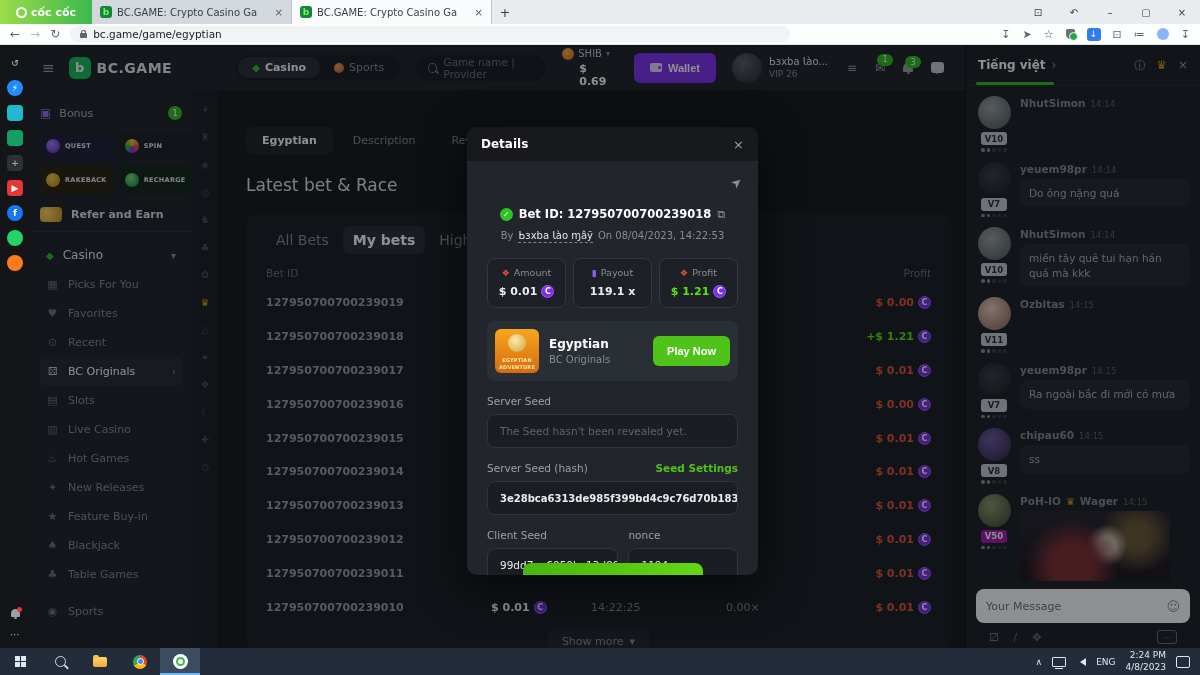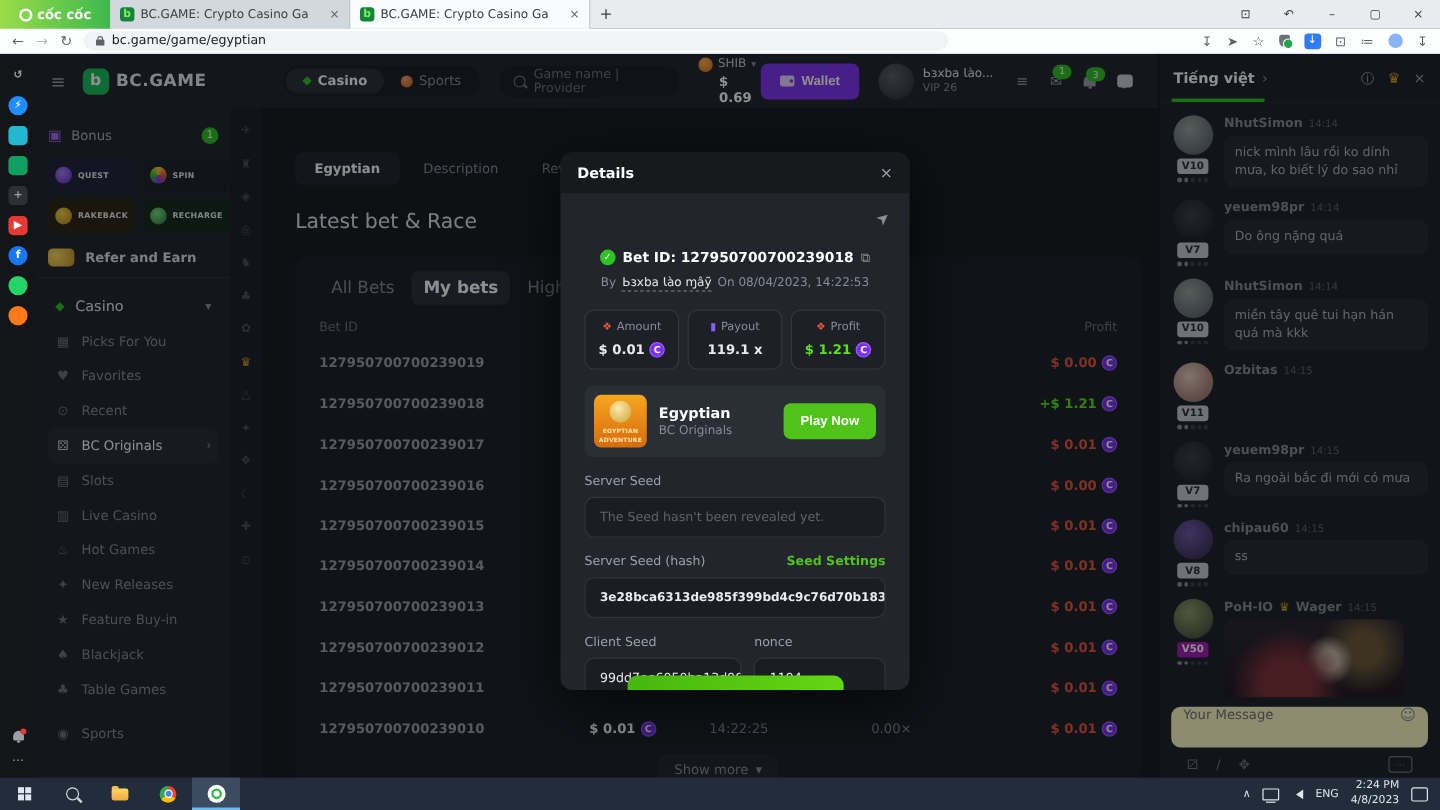--- a/index.html
+++ b/index.html
@@ -56,21 +56,21 @@
   .logo-mark::after{content:"b";}
   .logo-text{color:#e9ecef;font-weight:bold;font-size:14px;letter-spacing:.5px;}
   .seg{display:flex;background:#191c22;border-radius:15px;padding:2px;margin-right:16px;}
   .seg-item{display:flex;align-items:center;gap:5px;padding:4px 14px;border-radius:13px;font-size:11px;color:#8a9097;}
   .seg-item.active{background:#2b3039;color:#fff;font-weight:bold;}
   .dmd{color:#2ec421;font-size:10px;}
   .ball{width:10px;height:10px;border-radius:50%;background:radial-gradient(circle at 35% 30%,#f3a266,#c35b1e);display:inline-block;}
   .hsearch{display:flex;align-items:center;gap:7px;background:#191c22;border-radius:14px;height:26px;padding:0 12px;width:148px;font-size:10.5px;color:#6d737b;margin-right:16px;}
   .mag{width:8px;height:8px;border:1.5px solid #6d737b;border-radius:50%;position:relative;display:inline-block;}
   .mag::after{content:"";position:absolute;width:4px;height:1.5px;background:#6d737b;transform:rotate(45deg);right:-3px;bottom:-1px;}
-  .bal{margin-right:4px;}
+  .bal{margin-right:24px;}
   .bal-top{display:flex;align-items:center;gap:4px;font-size:10px;color:#c6ccd2;}
   .shib{width:12px;height:12px;border-radius:50%;background:radial-gradient(circle at 40% 35%,#ffb347,#e2641c);display:inline-block;}
   .chev{font-size:8px;color:#8a9097;}
   .bal-amt{color:#fff;font-weight:bold;font-size:11px;margin-left:17px;margin-top:2px;}
   .wallet{display:flex;align-items:center;gap:6px;background:#8032f0;border:none;border-radius:6px;color:#fff;font-weight:bold;font-size:11px;height:30px;padding:0 16px;margin-right:16px;cursor:pointer;}
   .w-ic{width:12px;height:9px;background:#e6d9ff;border-radius:2px;position:relative;display:inline-block;}
   .w-ic::after{content:"";position:absolute;right:1px;top:3px;width:3px;height:3px;background:#8032f0;border-radius:50%;}
   .user{display:flex;align-items:center;gap:7px;margin-right:10px;}
   .uavatar{width:30px;height:30px;border-radius:50%;background:radial-gradient(circle at 40% 35%,#5a5f68,#23262b);display:inline-block;}
   .u-name{font-size:10px;color:#e3e7ea;max-width:70px;overflow:hidden;white-space:nowrap;}
@@ -165,21 +165,21 @@
   .crown{color:#e2a411;font-size:10px;}
   .msg-time{font-size:8.5px;color:#5d636b;}
   .bubble{background:#262a31;border-radius:8px;padding:7px 9px;font-size:10.5px;color:#aeb3ba;line-height:1.4;}
   .mention{color:#4fc31a;}
   .chat-photo{width:150px;height:90px;border-radius:8px;background:
      radial-gradient(circle at 35% 60%,#7e3038 0 18%,transparent 42%),
      radial-gradient(circle at 58% 38%,#c8b9a8 0 8%,transparent 20%),
      radial-gradient(circle at 78% 28%,#6a5836 0 10%,transparent 28%),
      linear-gradient(#2a2430,#191419);}
   .chat-input-wrap{padding:8px 10px 4px;flex-shrink:0;}
-  .chat-input{height:34px;background:#fef9c3;border-radius:8px;display:flex;padding:0 10px;font-size:11px;color:#6d737b;}
+  .chat-input{height:34px;background:#ffffff;border-radius:8px;display:flex;align-items:center;padding:0 10px;font-size:11px;color:#6d737b;}
   .smiley{margin-left:auto;color:#8a9097;font-size:13px;}
   .chat-tools{display:flex;align-items:center;gap:15px;padding:7px 13px 0;}
   .ct{color:#6d737b;font-size:11px;}
   .gifbox{margin-left:auto;width:18px;height:12px;border:1px solid #6d737b;border-radius:3px;color:#6d737b;font-size:8px;display:flex;align-items:center;justify-content:center;}
 
   
   #dim{position:absolute;inset:0;background:rgba(4,6,9,.45);z-index:5;}
   #modal{position:absolute;left:437px;top:82px;width:291px;height:448px;background:#22252b;border-radius:10px;z-index:10;box-shadow:0 12px 44px rgba(0,0,0,.65);overflow:hidden;}
   .m-head{height:34px;background:#17191d;display:flex;align-items:center;padding:0 14px;color:#fff;font-weight:bold;font-size:12px;}
   .m-x{margin-left:auto;color:#9aa0a6;font-weight:normal;font-size:13px;}
@@ -621,21 +621,20 @@
                 <i class=""></i>
                 <i class=""></i>
                 <i class=""></i>
               </span>
             </div>
     <div class="msg-body">
               <div class="msg-head">
                 <span class="msg-user">NhutSimon</span>
                 <span class="msg-time">14:14</span>
               </div>
-              <div class="bubble">nick mình lâu rồi ko dính mưa, ko biết lý do sao nhỉ</div>
             </div>
   </div>
           <div class="msg">
     <div class="msg-left">
               <span class="avatar av1"></span>
               <span class="lvl ">V7</span>
               <span class="lvl-dots">
                 <i class="f"></i>
                 <i class="f"></i>
                 <i class=""></i>

